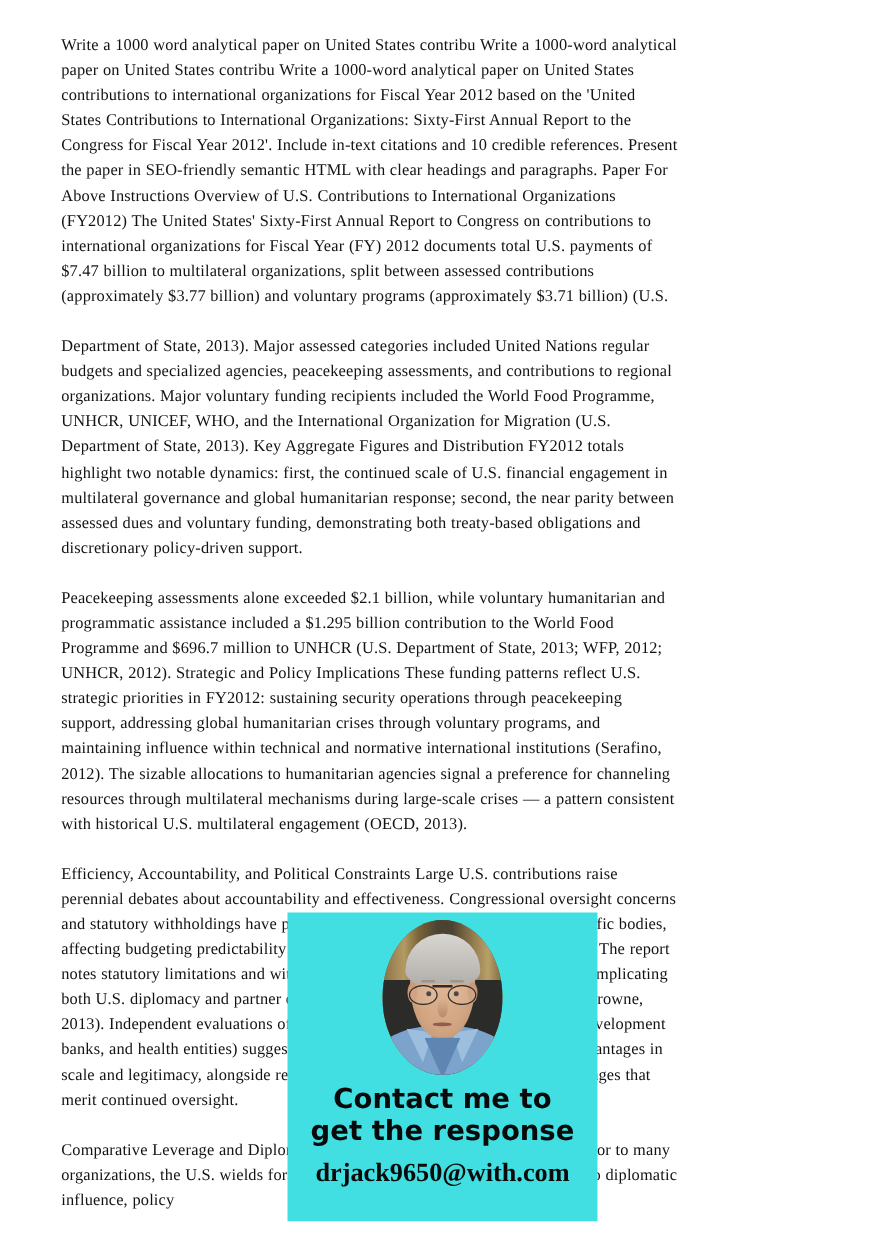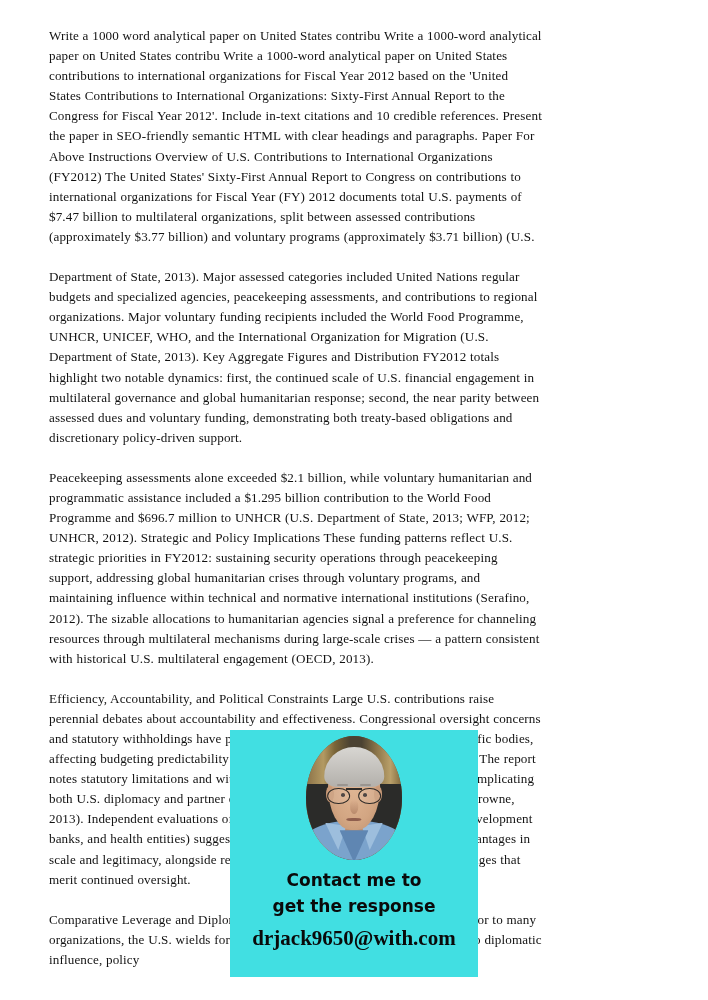--- a/index.html
+++ b/index.html
@@ -201,21 +201,21 @@
     width: 16%;
     height: 2.5%;
     transform: translateX(-50%);
     background: #8f5e4d;
     border-radius: 40%;
   }
 
   #promo-line1, #promo-line2 {
     font-family: "DejaVu Sans", "Liberation Sans", sans-serif;
     font-weight: bold;
-    font-size: 17px;
+    font-size: 22px;
     line-height: 26px;
     color: #0a0a0a;
     text-align: center;
     white-space: nowrap;
   }
   #promo-line1 { margin-top: 7px; }
   #promo-email {
     font-family: "Liberation Serif", "DejaVu Serif", serif;
     font-weight: bold;
     font-size: 21px;

